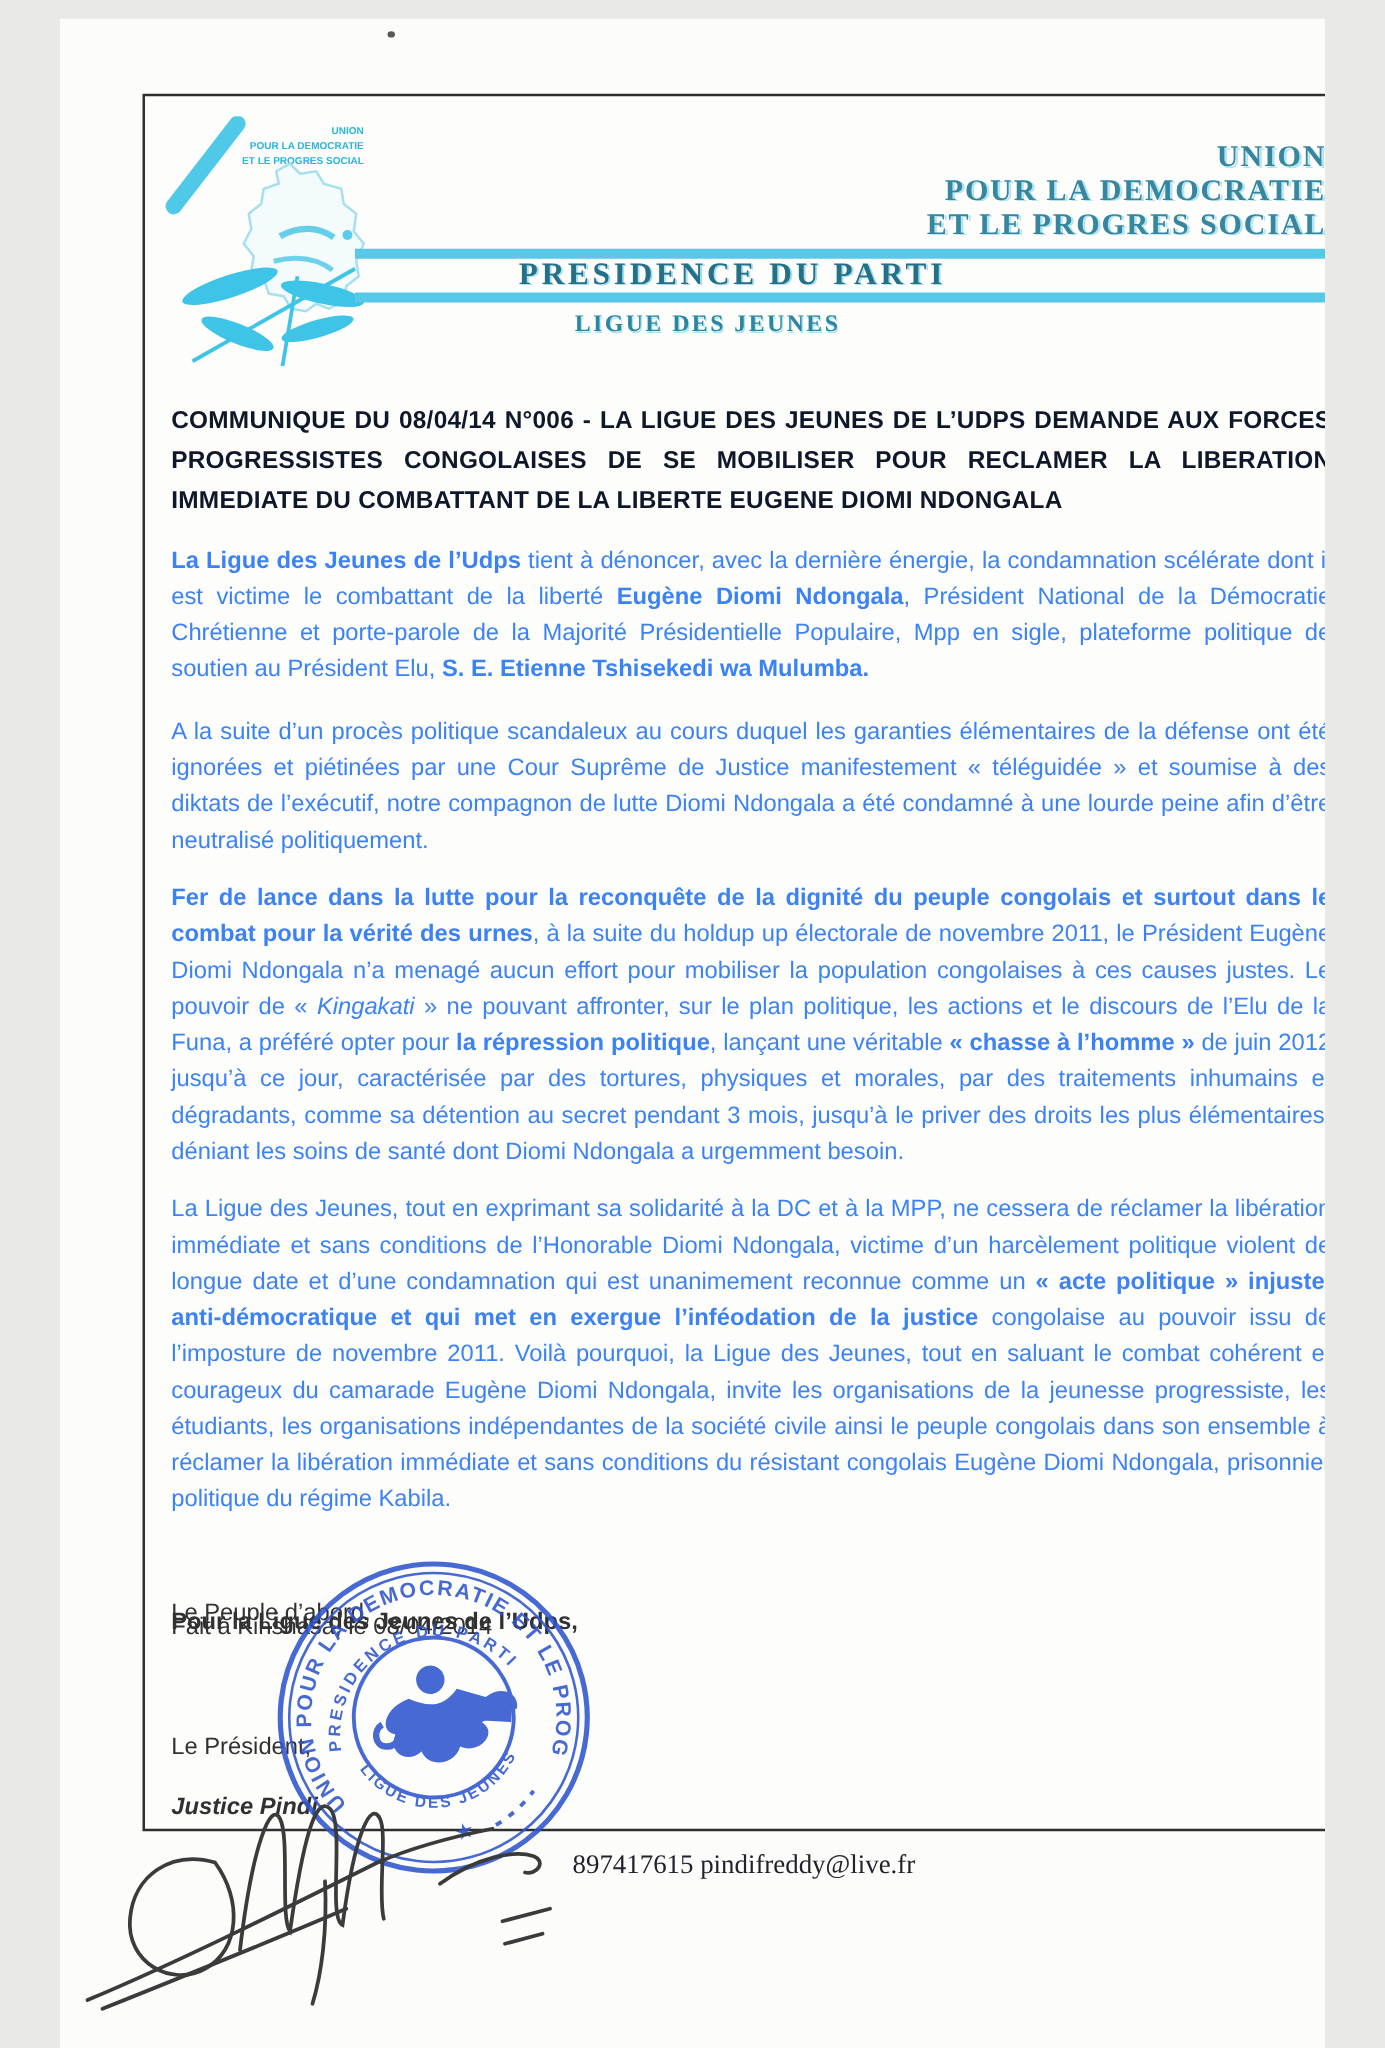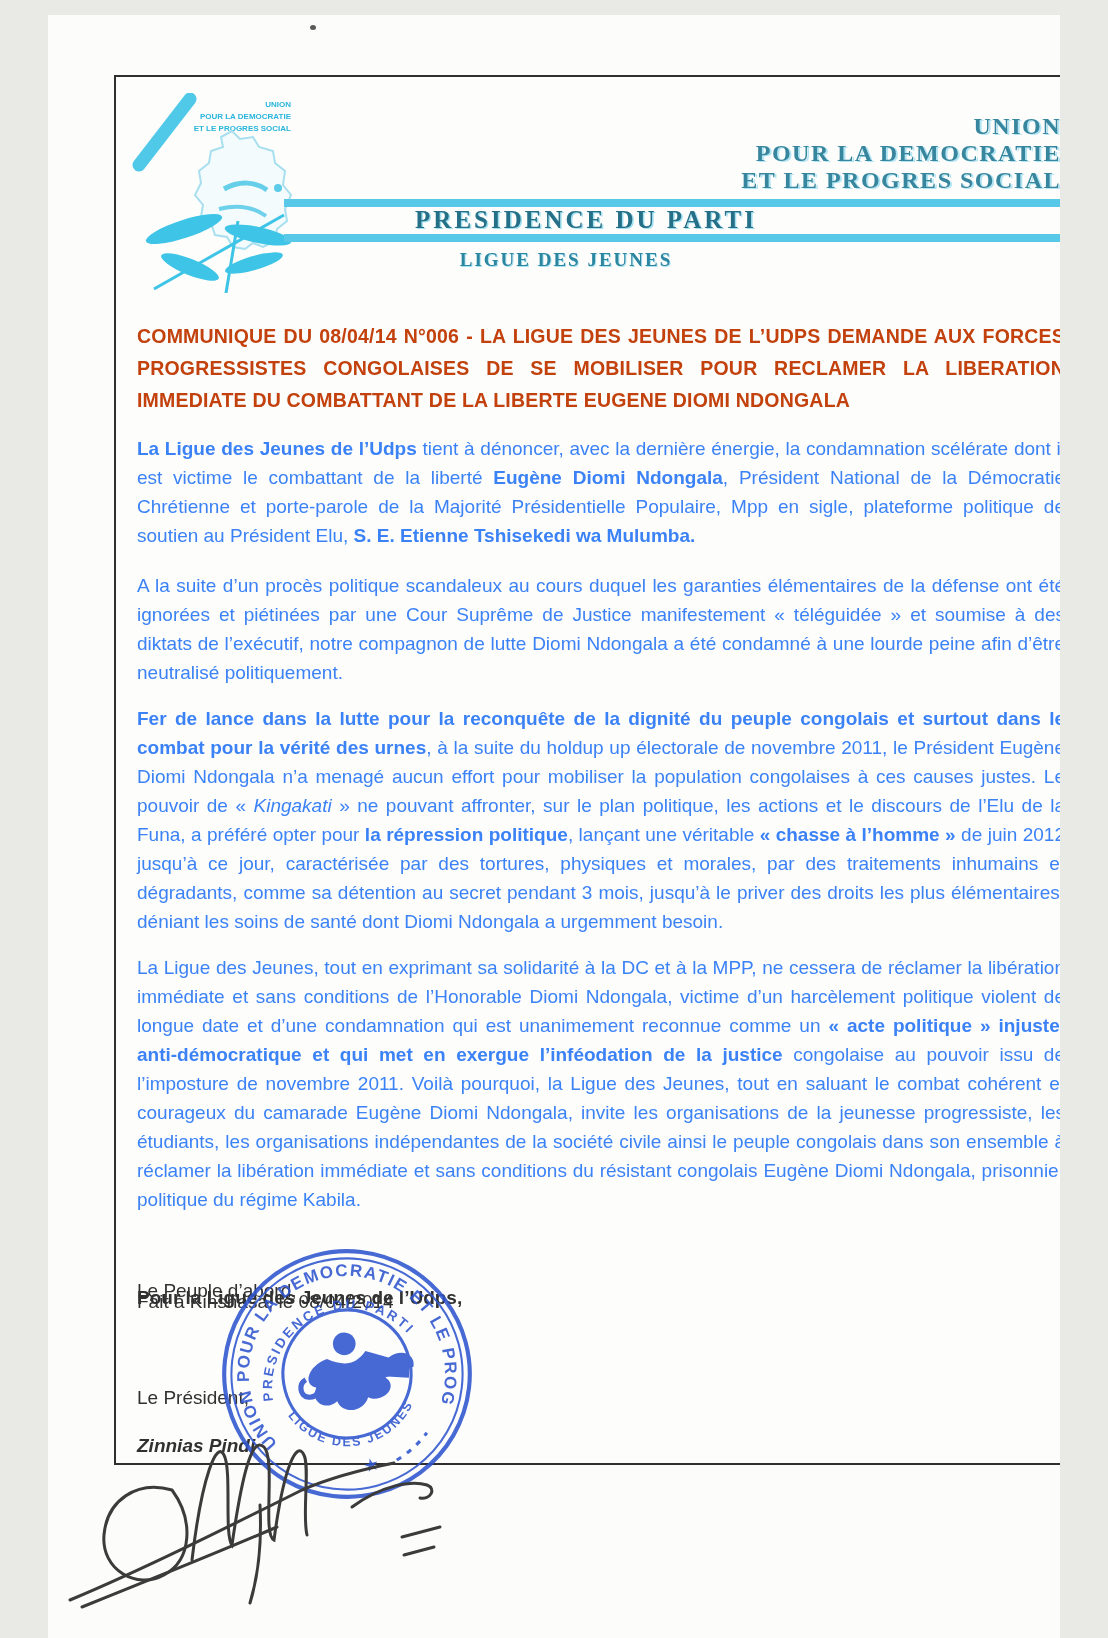--- a/index.html
+++ b/index.html
@@ -30,21 +30,21 @@
   }
   .sub-title{
     position:absolute;left:310px;top:172px;width:280px;text-align:center;
     font-family:"Liberation Serif",serif;font-weight:bold;font-size:19px;
     letter-spacing:2px;color:#2d86a0;text-shadow:1px 1px 0 rgba(86,200,232,.5);
     white-space:nowrap;
   }
   
   .doc-title{
     position:absolute;left:21px;right:16px;top:243px;
-    font-weight:bold;font-size:19.5px;line-height:32px;color:#c2410c;
+    font-weight:bold;font-size:19.5px;line-height:32px;color:#0f172a;
     text-align:justify;letter-spacing:.2px;
   }
   .para{
     position:absolute;left:21px;right:16px;
     font-size:19px;line-height:29px;color:#3b82f6;text-align:justify;
   }
   .p1{top:357px}.p2{top:494px}.p3{top:627px}.p4{top:876px}
   .b{font-weight:bold}.i{font-style:italic}
   .signoff{position:absolute;left:21px;font-size:19px;color:#313131;white-space:nowrap;}
   .s1{top:1203px}.s2{top:1214px}.s3{top:1210px;font-weight:bold}
@@ -105,21 +105,21 @@
 
     <div class="para p1"><span class="b">La Ligue des Jeunes de l’Udps</span><span> tient à dénoncer, avec la dernière énergie, la condamnation scélérate dont il est victime le combattant de la liberté  </span><span class="b">Eugène Diomi Ndongala</span><span>, Président National de la Démocratie Chrétienne et porte-parole de la Majorité Présidentielle Populaire, Mpp en sigle, plateforme politique de soutien au Président Elu, </span><span class="b">S. E. Etienne Tshisekedi wa Mulumba.</span></div>
     <div class="para p2"><span>A la suite d’un procès politique scandaleux au cours duquel les garanties élémentaires de la défense ont été ignorées et piétinées par une Cour Suprême de Justice manifestement « téléguidée » et soumise à des diktats de l’exécutif, notre compagnon de lutte Diomi Ndongala a été condamné à une lourde peine afin d’être neutralisé politiquement.</span></div>
     <div class="para p3"><span class="b">Fer de lance dans la lutte pour la reconquête de la dignité du peuple congolais et surtout dans le combat pour la vérité des urnes</span><span>, à la suite du  holdup up électorale de novembre 2011, le Président Eugène Diomi Ndongala n’a menagé aucun effort pour mobiliser la population congolaises à ces causes justes. Le pouvoir de « </span><span class="i">Kingakati</span><span> » ne pouvant affronter, sur le plan politique, les actions et le discours de l’Elu de la Funa, a préféré opter pour </span><span class="b">la répression politique</span><span>,  lançant une véritable </span><span class="b">« chasse à l’homme »</span><span> de juin 2012 jusqu’à ce jour, caractérisée par des tortures, physiques et morales, par des traitements inhumains et dégradants, comme sa détention au secret pendant 3 mois, jusqu’à le priver des droits les plus élémentaires, déniant les soins de santé dont Diomi Ndongala a urgemment besoin.</span></div>
     <div class="para p4"><span>La Ligue des Jeunes, tout en exprimant sa solidarité à la DC et à la MPP, ne cessera de réclamer la libération immédiate et sans conditions  de l’Honorable Diomi Ndongala, victime d’un harcèlement politique violent de longue date et d’une condamnation qui est unanimement reconnue comme un </span><span class="b">« acte politique » injuste, anti-démocratique et qui met en exergue l’inféodation de la justice</span><span> congolaise au pouvoir issu de l’imposture de novembre 2011. Voilà pourquoi, la Ligue des Jeunes, tout en saluant le combat cohérent et courageux du camarade Eugène Diomi Ndongala,  invite les organisations de la jeunesse progressiste, les étudiants, les organisations indépendantes de la société civile ainsi le peuple congolais dans son ensemble à réclamer la libération immédiate et sans conditions du résistant congolais Eugène Diomi Ndongala, prisonnier politique du régime Kabila.</span></div>
 
     <div class="signoff s1">Le Peuple d’abord,</div>
     <div class="signoff s2">Fait à Kinshasa, le 08/04/2014</div>
     <div class="signoff s3">Pour la Ligue des Jeunes de l’Udps,</div>
     <div class="signoff s4">Le Président,</div>
-    <div class="signoff s5">Zinnias Pindi</div>
+    <div class="signoff s5">Justice Pindi</div>
   </div>
 
   <svg class="stamp" viewBox="0 0 250 250">
     <g transform="rotate(-15 125 125)" stroke="#2f55cf" fill="none" stroke-width="3">
       <circle cx="125" cy="125" r="119" stroke-width="4"></circle>
       <circle cx="125" cy="125" r="112" stroke-width="2"></circle>
       <circle cx="125" cy="125" r="62" stroke-width="3"></circle>
       <path id="oarc" d="M 42.7 172.5 A 95 95 0 1 1 207.3 172.5" stroke="none"></path>
       <path id="iarcT" d="M 49.3 131.6 A 76 76 0 0 1 200.7 131.6" stroke="none"></path>
       <path id="iarcB" d="M 59.2 148.9 A 70 70 0 0 0 190.8 148.9" stroke="none"></path>
@@ -150,16 +150,17 @@
       <path d="M120,105 C85,95 55,115 52,150 C49,185 85,205 112,190 C140,175 142,135 120,105"></path>
       <path d="M140,175 C150,90 165,55 172,70 C180,85 172,150 180,160 C190,90 200,50 212,62 C224,74 210,150 222,155 C232,80 245,55 252,70 C258,82 250,130 255,150"></path>
       <path d="M208,120 C210,160 205,195 198,218"></path>
       <path d="M300,122 C330,100 360,95 375,100 C385,104 378,115 368,113"></path>
       <path d="M350,152 l38,-10"></path>
       <path d="M352,170 l30,-8"></path>
     </g>
   </svg>
 
   <div class="footer">
+    <div>897417615 pindifreddy@live.fr</div>
   </div>
 
   <div class="bottom-bar"></div>
 </div>
 
 </body></html>

